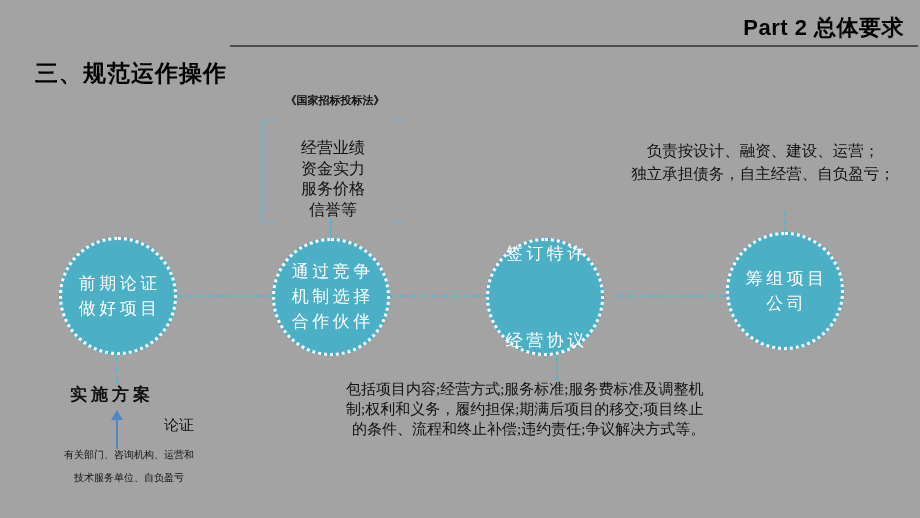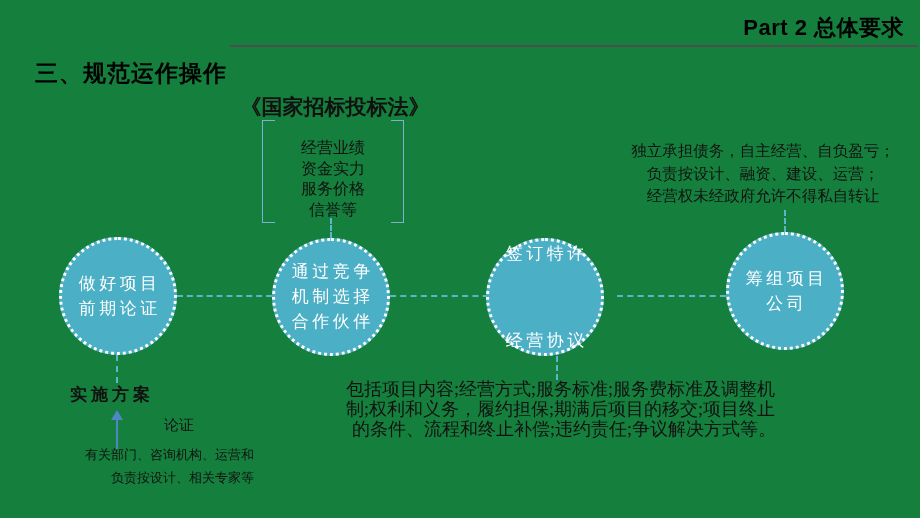--- a/index.html
+++ b/index.html
@@ -4,21 +4,21 @@
 <style>
   html,body{margin:0;padding:0;}
   body{
     width:920px;height:518px;
     font-family:"Liberation Serif","DejaVu Serif",serif;
     color:#111;
     overflow:hidden;
   }
   .slide{
     position:relative;width:920px;height:518px;
-    background:#15803d;
+    background:#a3a3a3;
   }
   
   .part-label{
     position:absolute;top:13px;right:16px;
     font-family:"Liberation Sans","DejaVu Sans",sans-serif;
     font-weight:bold;font-size:22px;color:#000;
     letter-spacing:0.5px;
   }
   .header-line{
     position:absolute;left:230px;right:2px;top:45px;height:2px;
@@ -26,21 +26,21 @@
   }
   .slide-title{
     position:absolute;left:35px;top:58px;
     font-family:Liberation Mono, monospace;
     font-weight:bold;font-size:23px;color:#000;
     letter-spacing:1px;
   }
   
   .law-title{
     position:absolute;left:240px;top:93px;width:190px;
-    text-align:center;font-size:21px;font-weight:600;
+    text-align:center;font-size:11px;font-weight:600;
   }
   .criteria{
     position:absolute;left:262px;top:120px;width:142px;height:103px;
   }
   .bracket{
     position:absolute;top:0;bottom:0;width:12px;
     border-top:1.5px solid #7fb0cf;border-bottom:1.5px solid #7fb0cf;
   }
   .bracket.left{left:0;border-left:1.5px solid #7fb0cf;}
   .bracket.right{right:0;border-right:1.5px solid #7fb0cf;}
@@ -76,27 +76,27 @@
   }
   .arrow-head{
     position:absolute;left:111px;top:410px;width:0;height:0;
     border-left:6px solid transparent;border-right:6px solid transparent;
     border-bottom:10px solid #4f86c5;
   }
   .arrow-label{
     position:absolute;left:126px;top:416px;font-size:15px;margin-left:38px;
   }
   .participants{
-    position:absolute;left:4px;top:444px;width:250px;text-align:right;
-    font-size:13px;line-height:22.5px;
+    position:absolute;left:4px;top:444px;width:250px;text-align:center;
+    font-size:10px;line-height:22.5px;
   }
   
   .agreement-note{
     position:absolute;left:346px;top:380px;width:474px;
-    font-size:18px;line-height:19.8px;
+    font-size:15px;line-height:19.8px;
   }
 </style>
 </head>
 <body>
 
 <div class="slide">
 
   <div class="part-label">Part 2 总体要求</div>
   <div class="header-line"></div>
   <div class="slide-title">三、规范运作操作</div>
@@ -107,38 +107,37 @@
     <div class="bracket right"></div>
     <div class="criteria-list">
       <div class="criteria-item">经营业绩</div>
       <div class="criteria-item">资金实力</div>
       <div class="criteria-item">服务价格</div>
       <div class="criteria-item">信誉等</div>
     </div>
   </div>
 
   <div class="company-note">
+    <div>负责按设计、融资、建设、运营；</div>
     <div>独立承担债务，自主经营、自负盈亏；</div>
-    <div>负责按设计、融资、建设、运营；</div>
-    <div>经营权未经政府允许不得私自转让</div>
   </div>
 
   <div class="dash-v" style="left:330px;top:218px;height:20px;"></div>
   <div class="dash-v" style="left:784px;top:210px;height:22px;"></div>
 
   <div class="dash-h" style="left:177px;top:295px;width:95px;"></div>
   <div class="dash-h" style="left:390px;top:295px;width:109px;"></div>
   <div class="dash-h" style="left:617px;top:295px;width:109px;"></div>
 
   <div class="dash-v" style="left:116px;top:355px;height:28px;"></div>
   <div class="dash-v" style="left:556px;top:356px;height:24px;"></div>
 
   <div class="step-circle" style="left:59px;top:237px;">
+    <div class="ln">前期论证</div>
     <div class="ln">做好项目</div>
-    <div class="ln">前期论证</div>
   </div>
   <div class="step-circle" style="left:272px;top:238px;font-family:Liberation Mono, monospace;">
     <div class="ln">通过竞争</div>
     <div class="ln">机制选择</div>
     <div class="ln">合作伙伴</div>
   </div>
   <div class="step-circle" style="left:486px;top:238px;justify-content:space-between;">
     <div class="ln">签订特许</div>
     <div class="ln">经营协议</div>
   </div>
@@ -146,21 +145,21 @@
     <div class="ln">筹组项目</div>
     <div class="ln">公司</div>
   </div>
 
   <div class="plan-label">实施方案</div>
   <div class="arrow-head"></div>
   <div class="arrow-line"></div>
   <div class="arrow-label">论证</div>
   <div class="participants">
     <div>有关部门、咨询机构、运营和</div>
-    <div>负责按设计、相关专家等</div>
+    <div>技术服务单位、自负盈亏</div>
   </div>
 
   <div class="agreement-note">
     <div>包括项目内容;经营方式;服务标准;服务费标准及调整机</div>
     <div>制;权利和义务，履约担保;期满后项目的移交;项目终止</div>
     <div style="text-indent:6px;">的条件、流程和终止补偿;违约责任;争议解决方式等。</div>
   </div>
 
 </div>
 

